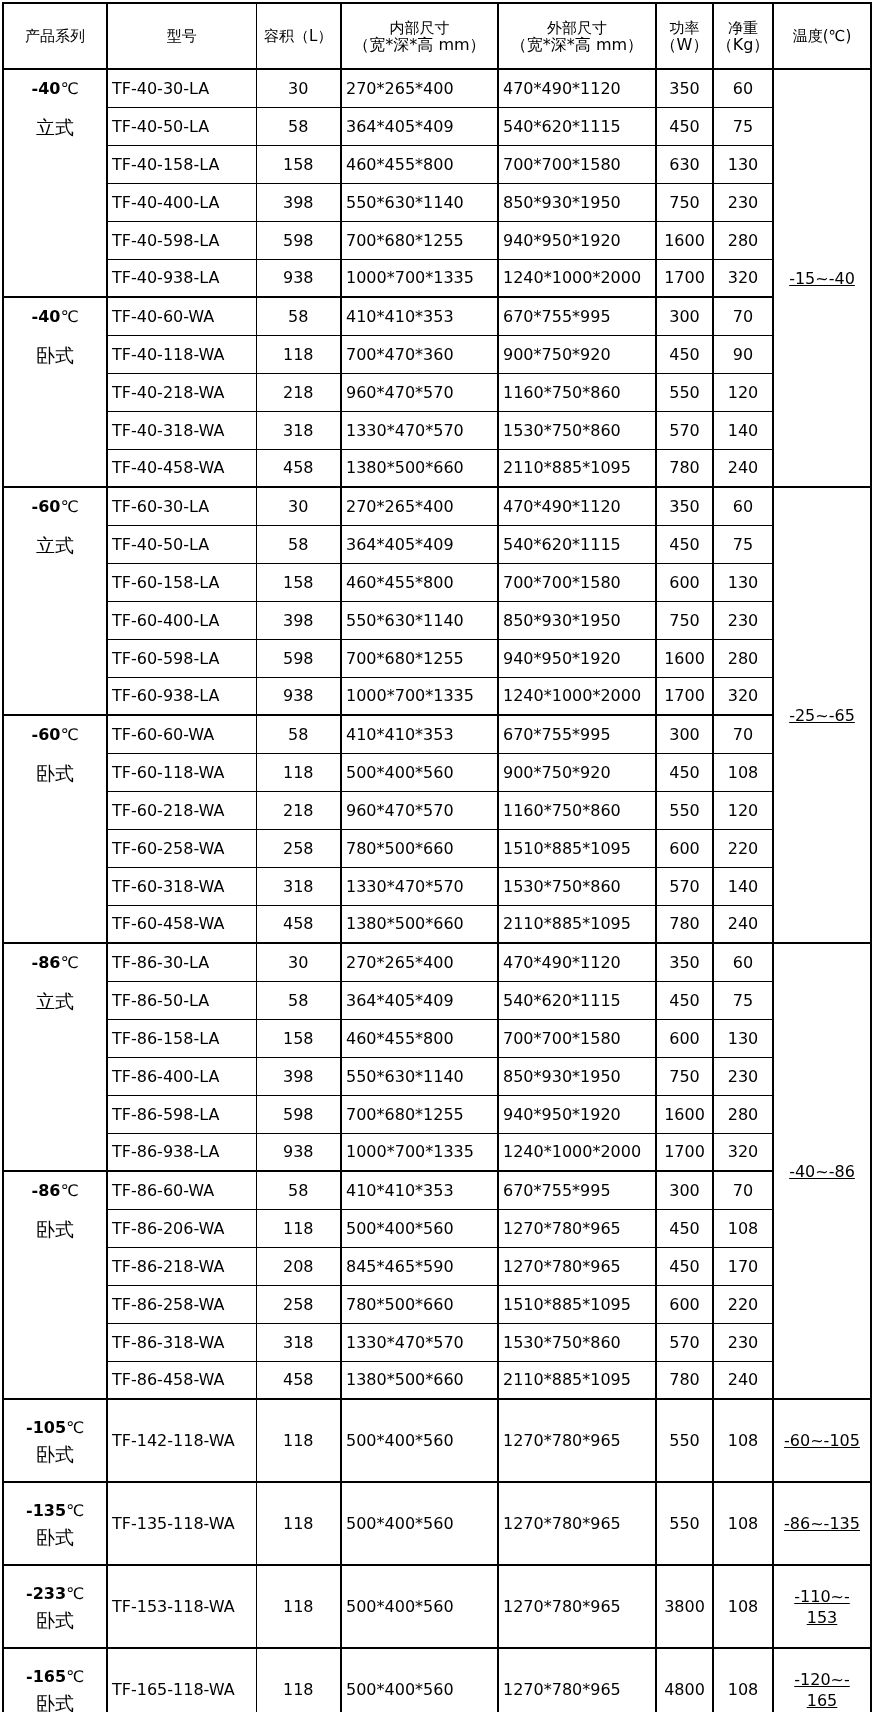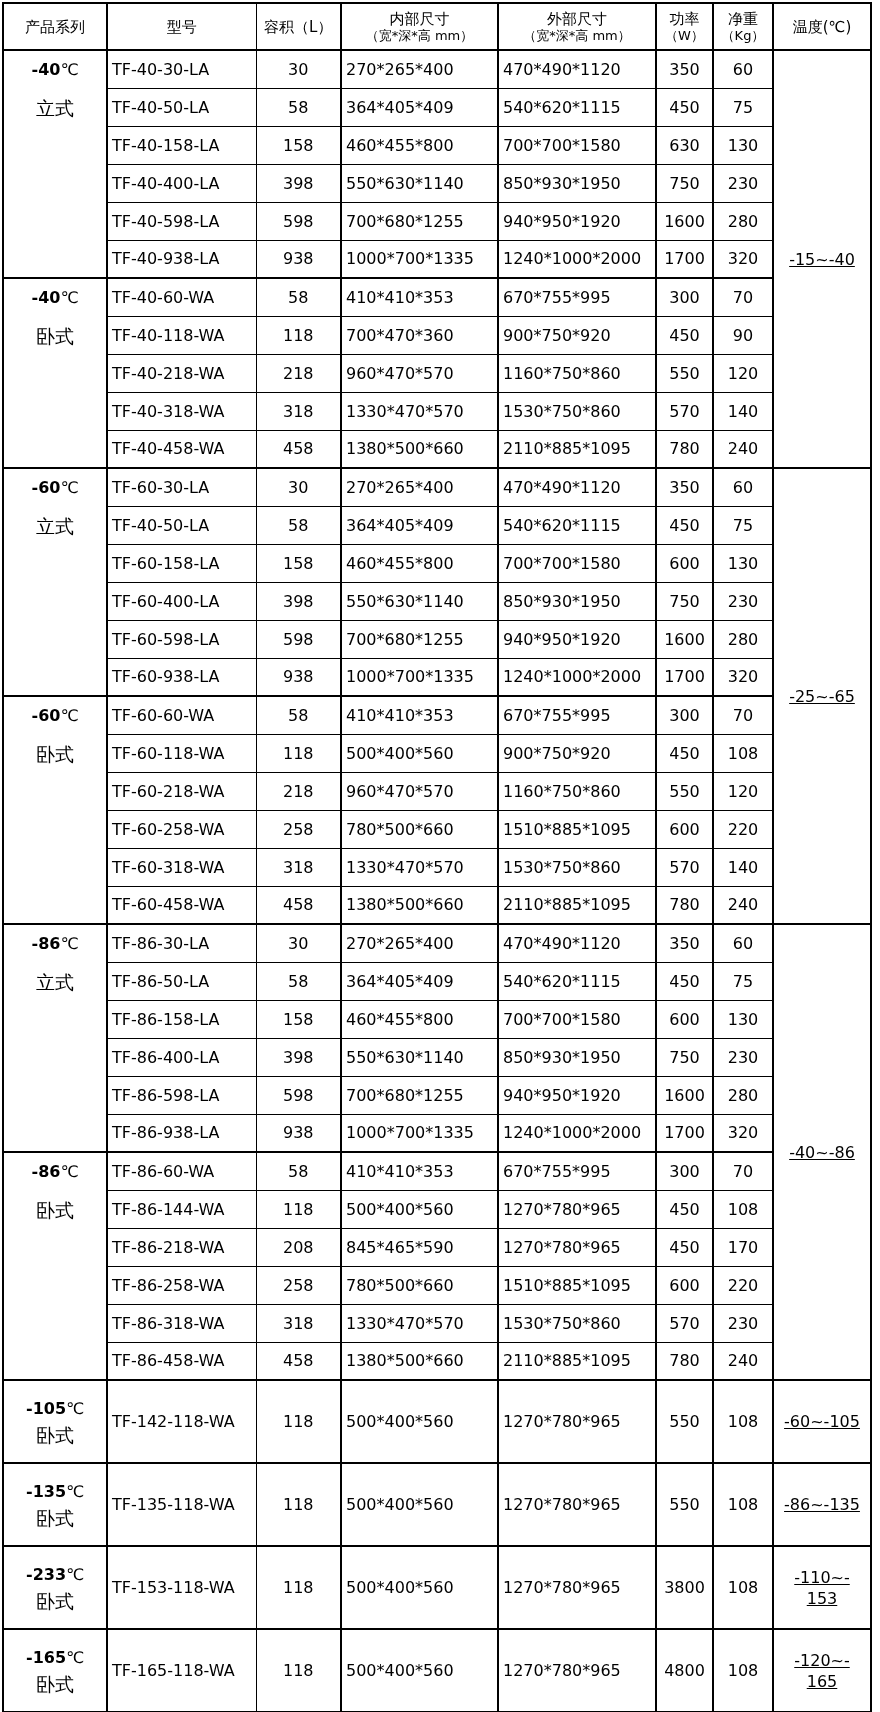--- a/index.html
+++ b/index.html
@@ -4,23 +4,23 @@
 <style>
   html,body{margin:0;padding:0;background:#fff;}
   body{width:880px;font-family:"DejaVu Sans","Liberation Sans",sans-serif;color:#000;}
   table{border-collapse:collapse;table-layout:fixed;width:868px;margin:2px 0 0 2px;border:2px solid #000;}
   col.w1{width:104px}col.w2{width:149px}col.w3{width:85px}col.w4{width:157px}
   col.w5{width:158px}col.w6{width:57px}col.w7{width:60px}col.w8{width:98px}
   th,td{border:1px solid #000;padding:0;font-size:16px;overflow:hidden;}
   
   .c2,.c4,.c5,.c6,.c7,.c8{border-left-width:2px;}
   .c3{border-left-width:1px;}
-  thead tr{height:47px;border-radius:26px;}
+  thead tr{height:66px;border-radius:26px;}
   thead th{border-bottom-width:2px;font-weight:normal;font-size:15px;text-align:center;vertical-align:middle;line-height:18px;}
-  thead th .sub{font-size:13px;line-height:16px;}
+  thead th .sub{font-size:16px;line-height:16px;}
   tbody tr{height:38px;}
   tbody tr.tall{height:83px;}
   tr.sec-start td{border-top-width:2px;}
   td.model,td.dims{text-align:left;padding-left:4px;white-space:nowrap;vertical-align:middle;}
   td.num{text-align:center;vertical-align:middle;}
   td.series-cell{text-align:center;vertical-align:top;}
   td.series-cell .series-temp{line-height:38px;font-size:16px;}
   td.series-cell .series-orient{line-height:38px;font-size:19px;}
   td.series-cell.tall-series{vertical-align:middle;}
   td.series-cell.tall-series .series-temp{line-height:26px;}
@@ -327,21 +327,21 @@
           <div class="series-orient">卧式</div>
         </td>
         <td class="c2 model">TF-86-60-WA</td>
         <td class="c3 num">58</td>
         <td class="c4 dims">410*410*353</td>
         <td class="c5 dims">670*755*995</td>
         <td class="c6 num">300</td>
         <td class="c7 num">70</td>
       </tr>
       <tr>
-        <td class="c2 model">TF-86-144-WA</td>
+        <td class="c2 model">TF-86-206-WA</td>
         <td class="c3 num">118</td>
         <td class="c4 dims">500*400*560</td>
         <td class="c5 dims">1270*780*965</td>
         <td class="c6 num">450</td>
         <td class="c7 num">108</td>
       </tr>
       <tr>
         <td class="c2 model">TF-86-218-WA</td>
         <td class="c3 num">208</td>
         <td class="c4 dims">845*465*590</td>

